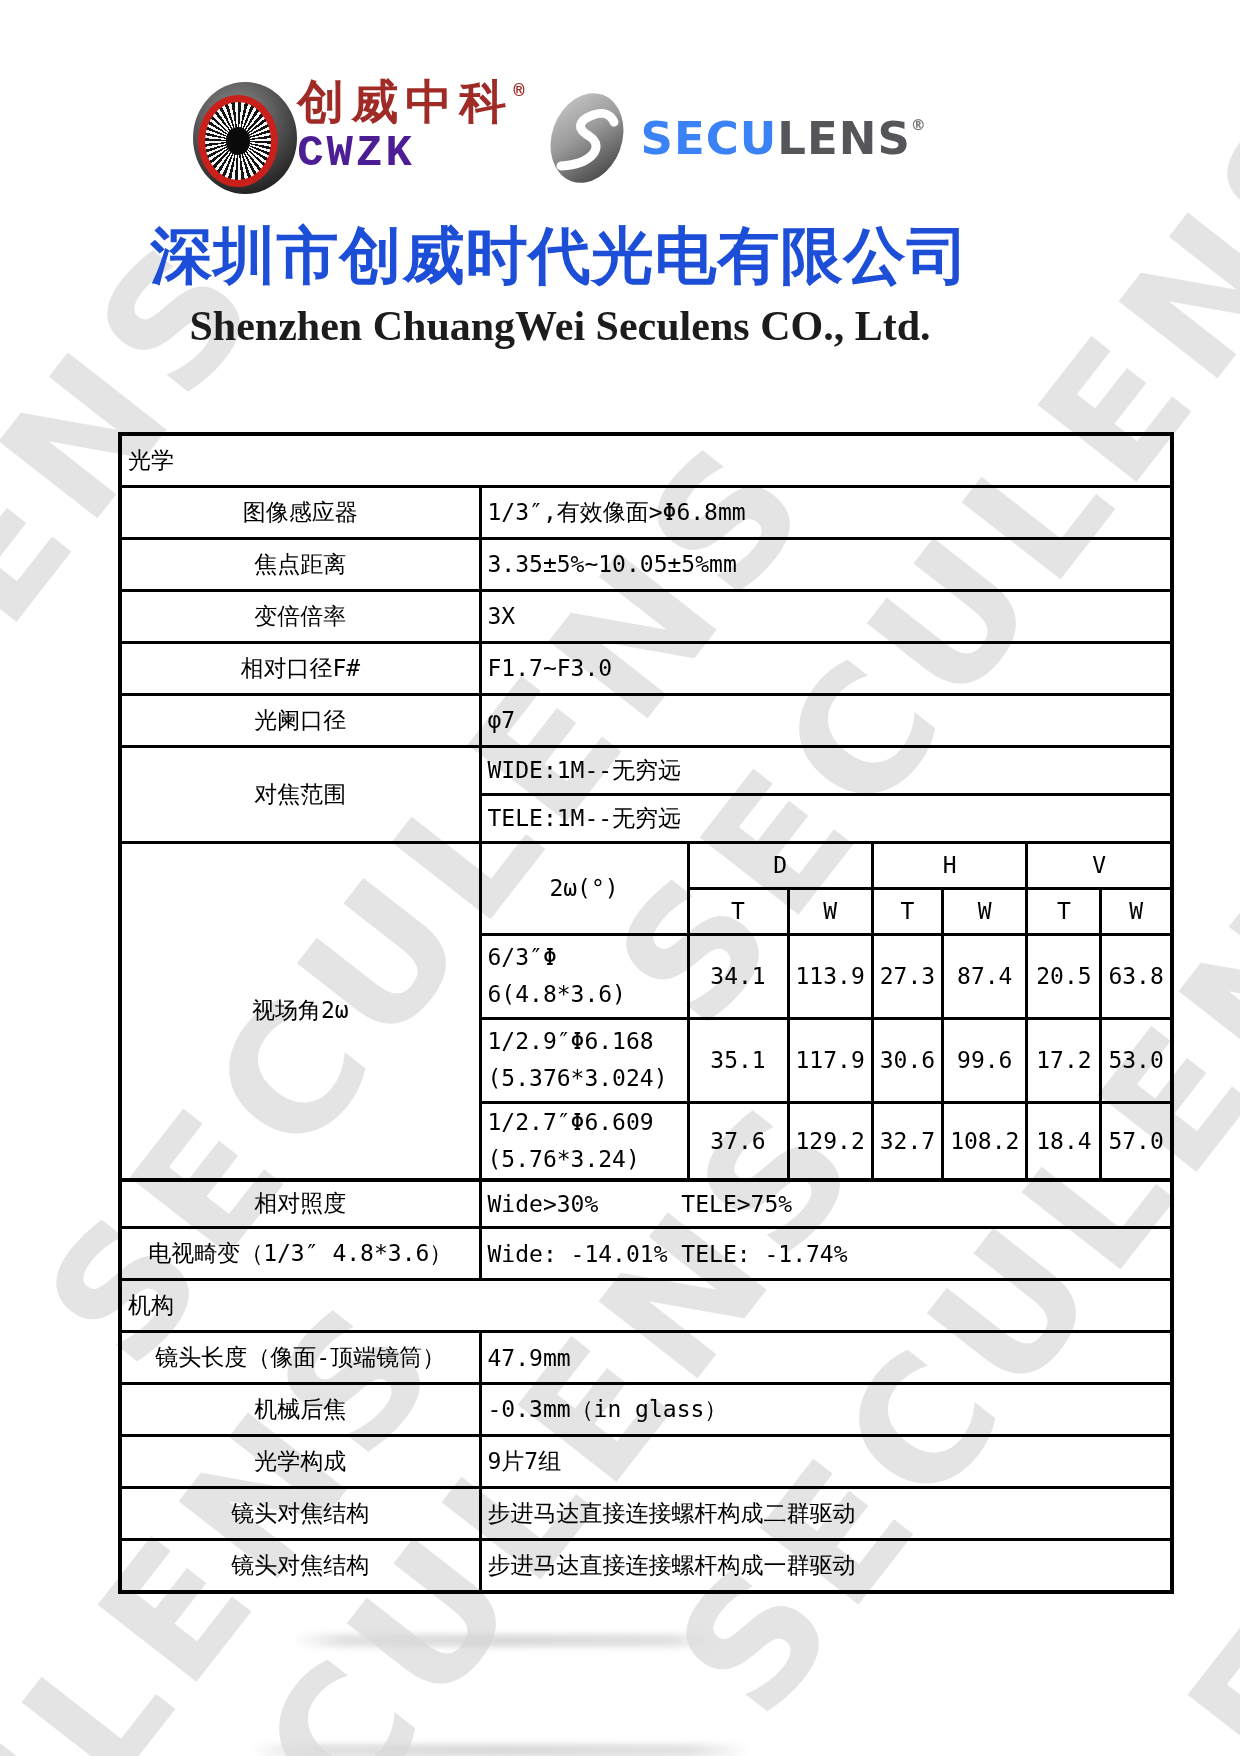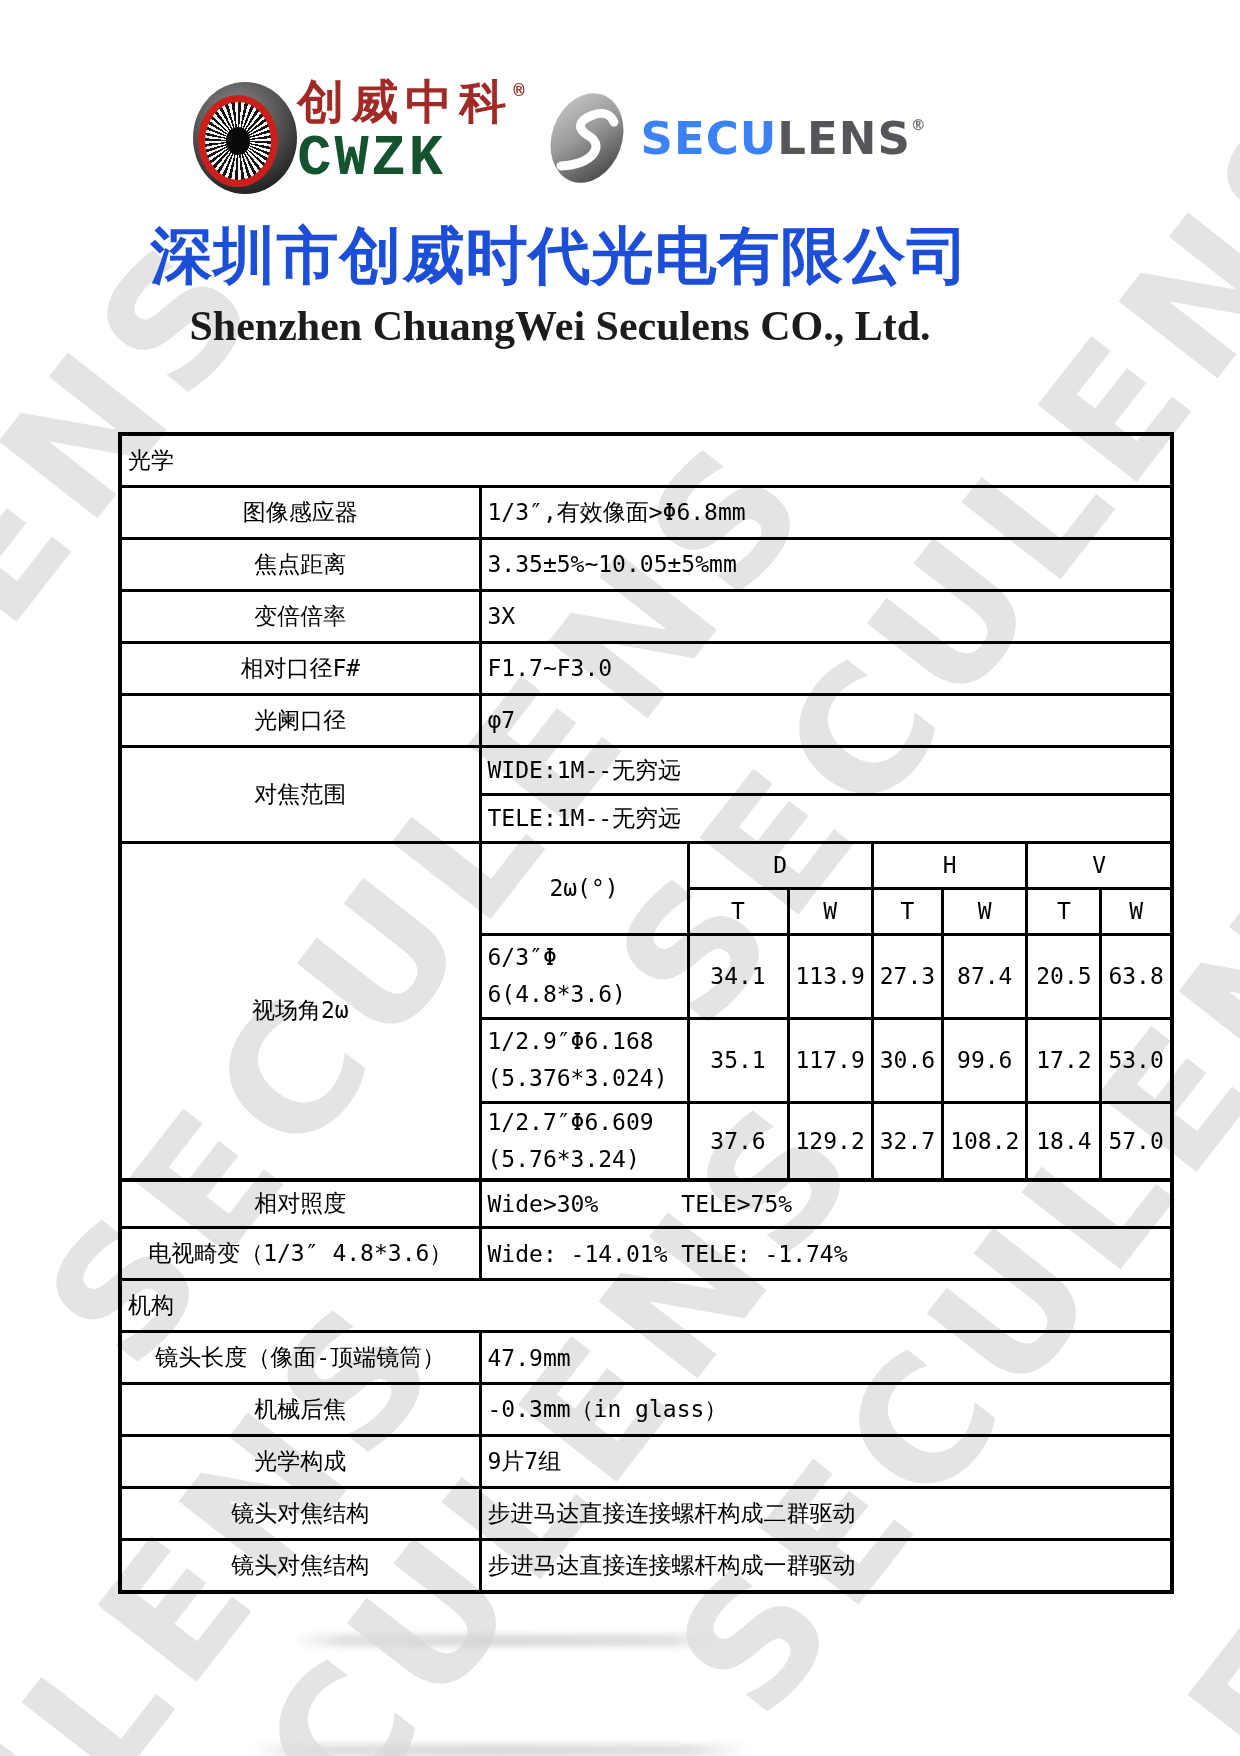--- a/index.html
+++ b/index.html
@@ -29,21 +29,21 @@
     background:repeating-conic-gradient(#141414 0deg 5deg, #f7f7f7 5deg 10deg);
     border:7px solid #c9201c;box-sizing:content-box;
   }
   .iris::after{
     content:"";position:absolute;left:32%;top:32%;width:36%;height:36%;
     border-radius:50%;background:#0a0a0a;
   }
   .cwzk-text{display:flex;flex-direction:column;align-items:flex-start;line-height:1;}
   .cwzk-cn{font-size:47px;font-weight:900;color:#a02a26;letter-spacing:7px;white-space:nowrap;}
   .cwzk-reg{font-size:19px;color:#a02a26;vertical-align:22px;letter-spacing:0;}
-  .cwzk-latin{font-size:57px;font-weight:900;color:#14532d;letter-spacing:3px;margin-top:2px;}
+  .cwzk-latin{font-size:44px;font-weight:900;color:#4c1d95;letter-spacing:3px;margin-top:2px;}
   .sec-logo{display:flex;align-items:center;gap:8px;}
   .swirl{width:92px;height:104px;flex:0 0 auto;}
   .sec-text{font-size:45px;font-weight:bold;letter-spacing:1px;white-space:nowrap;line-height:1;}
   .secu{color:#3b82f6;}
   .lens{color:#55565a;}
   .sec-reg{font-size:15px;color:#7a7a7a;vertical-align:24px;}
   .company-cn{
     margin-top:10px;text-align:center;font-size:62px;font-weight:900;
     color:#1d4ed8;letter-spacing:1px;white-space:nowrap;
   }

